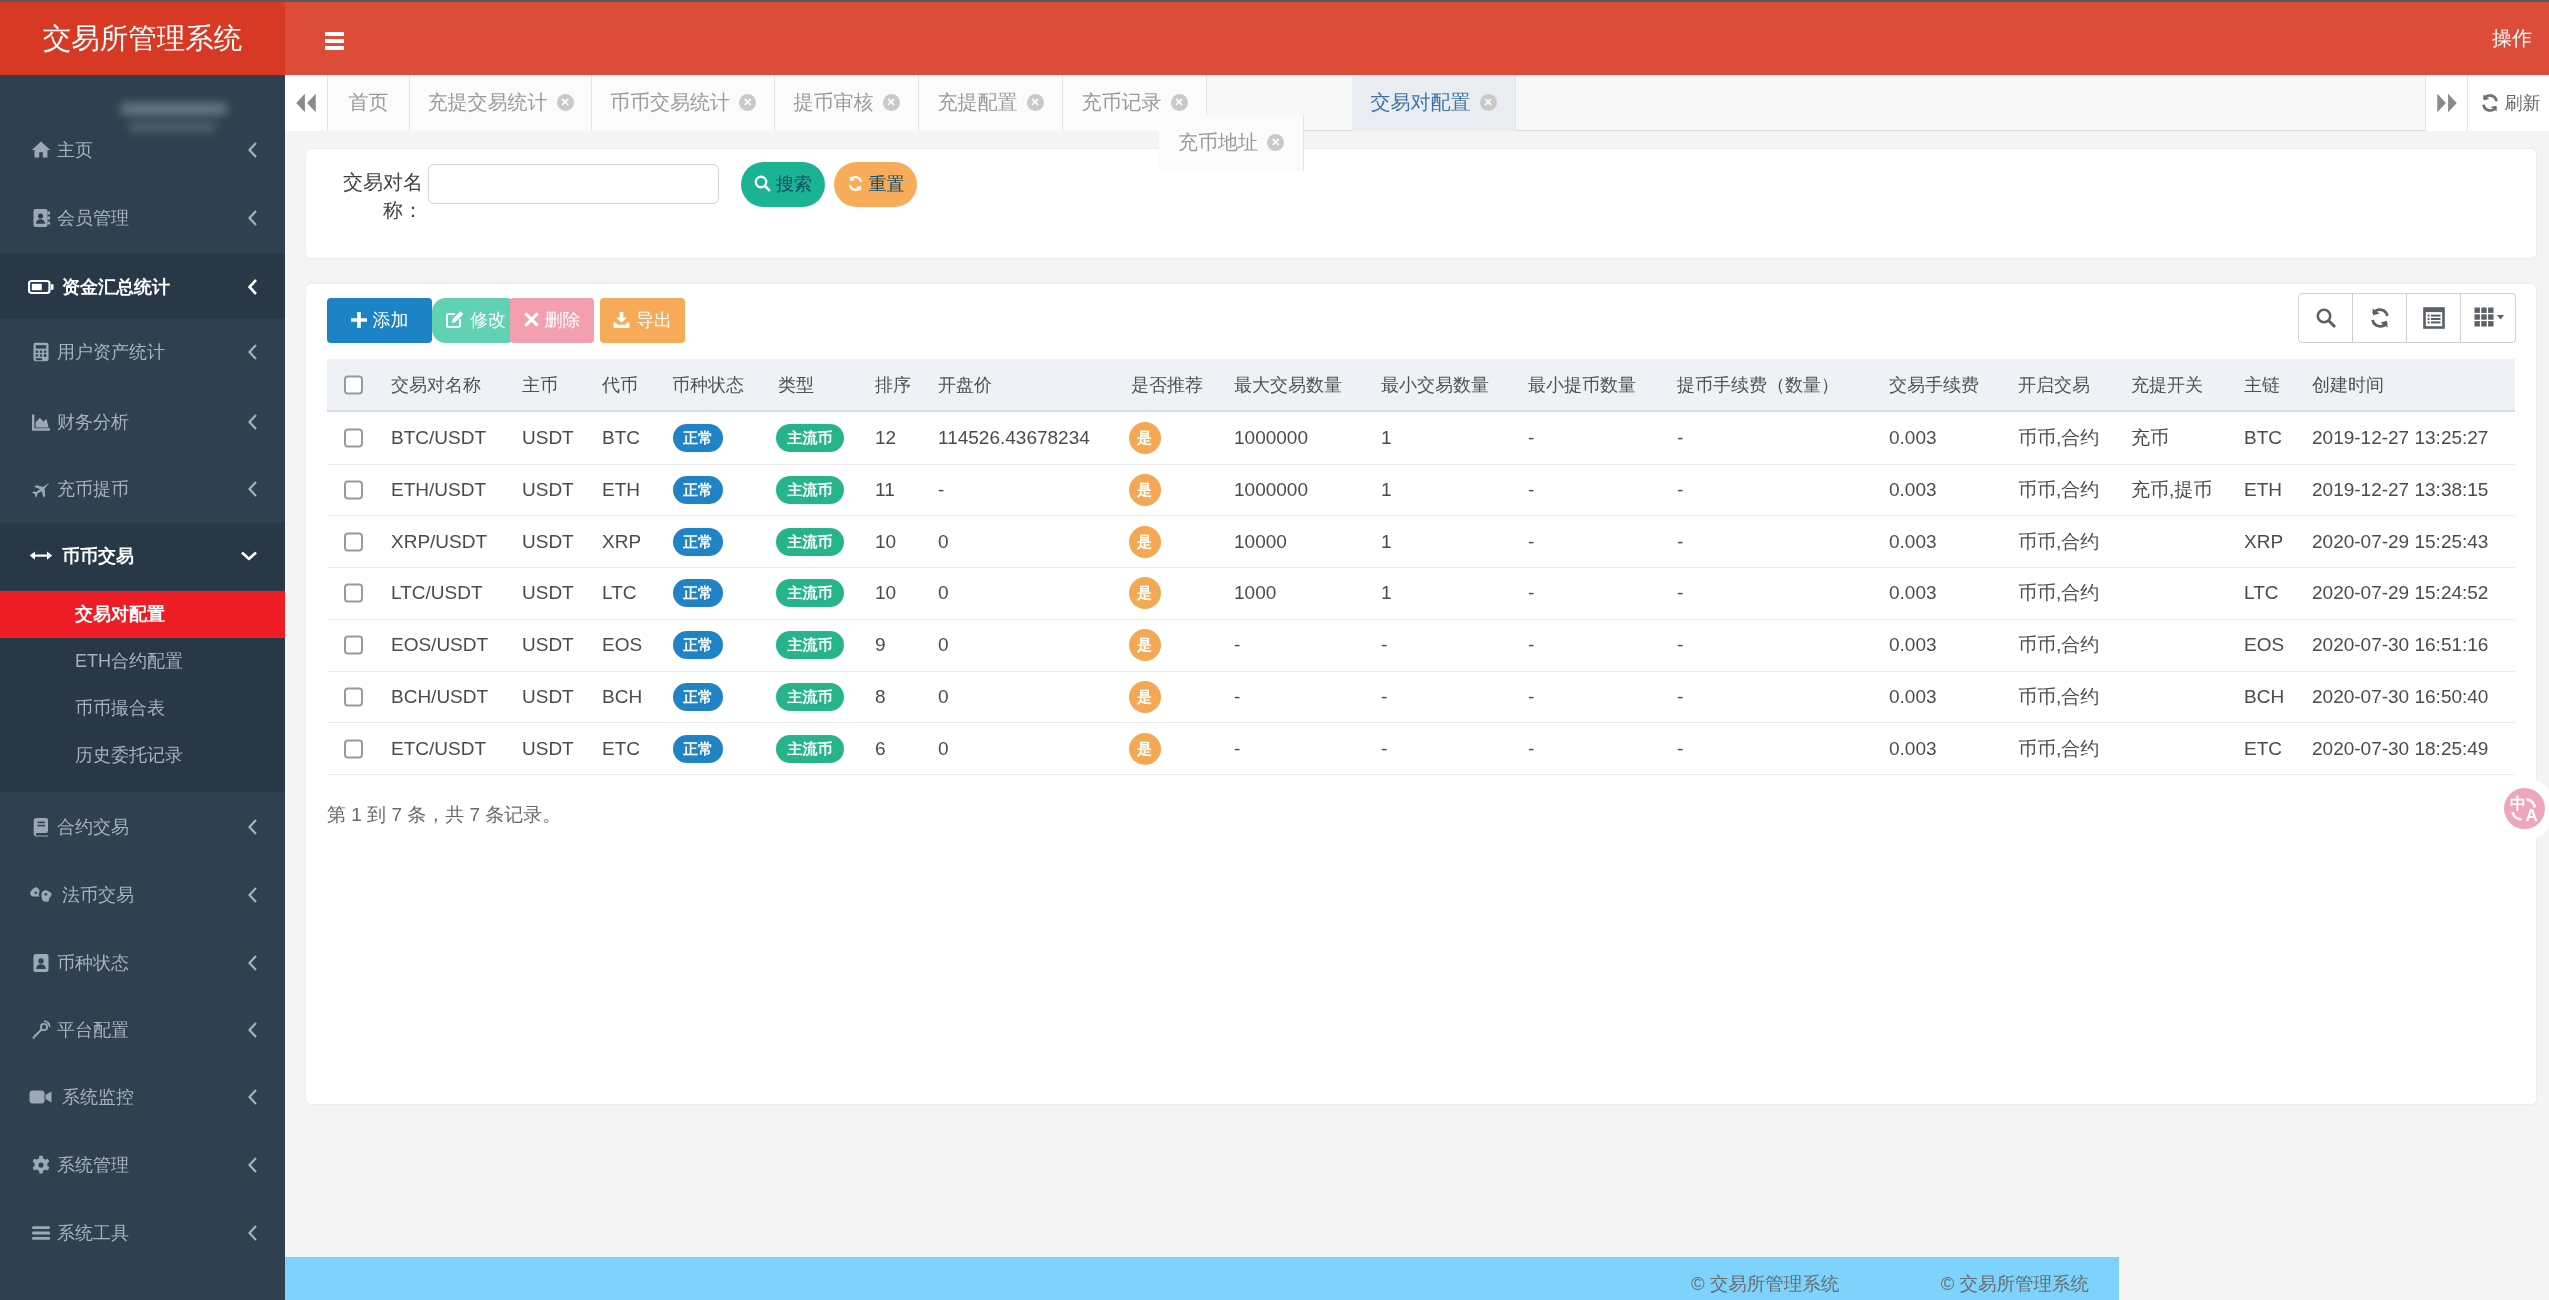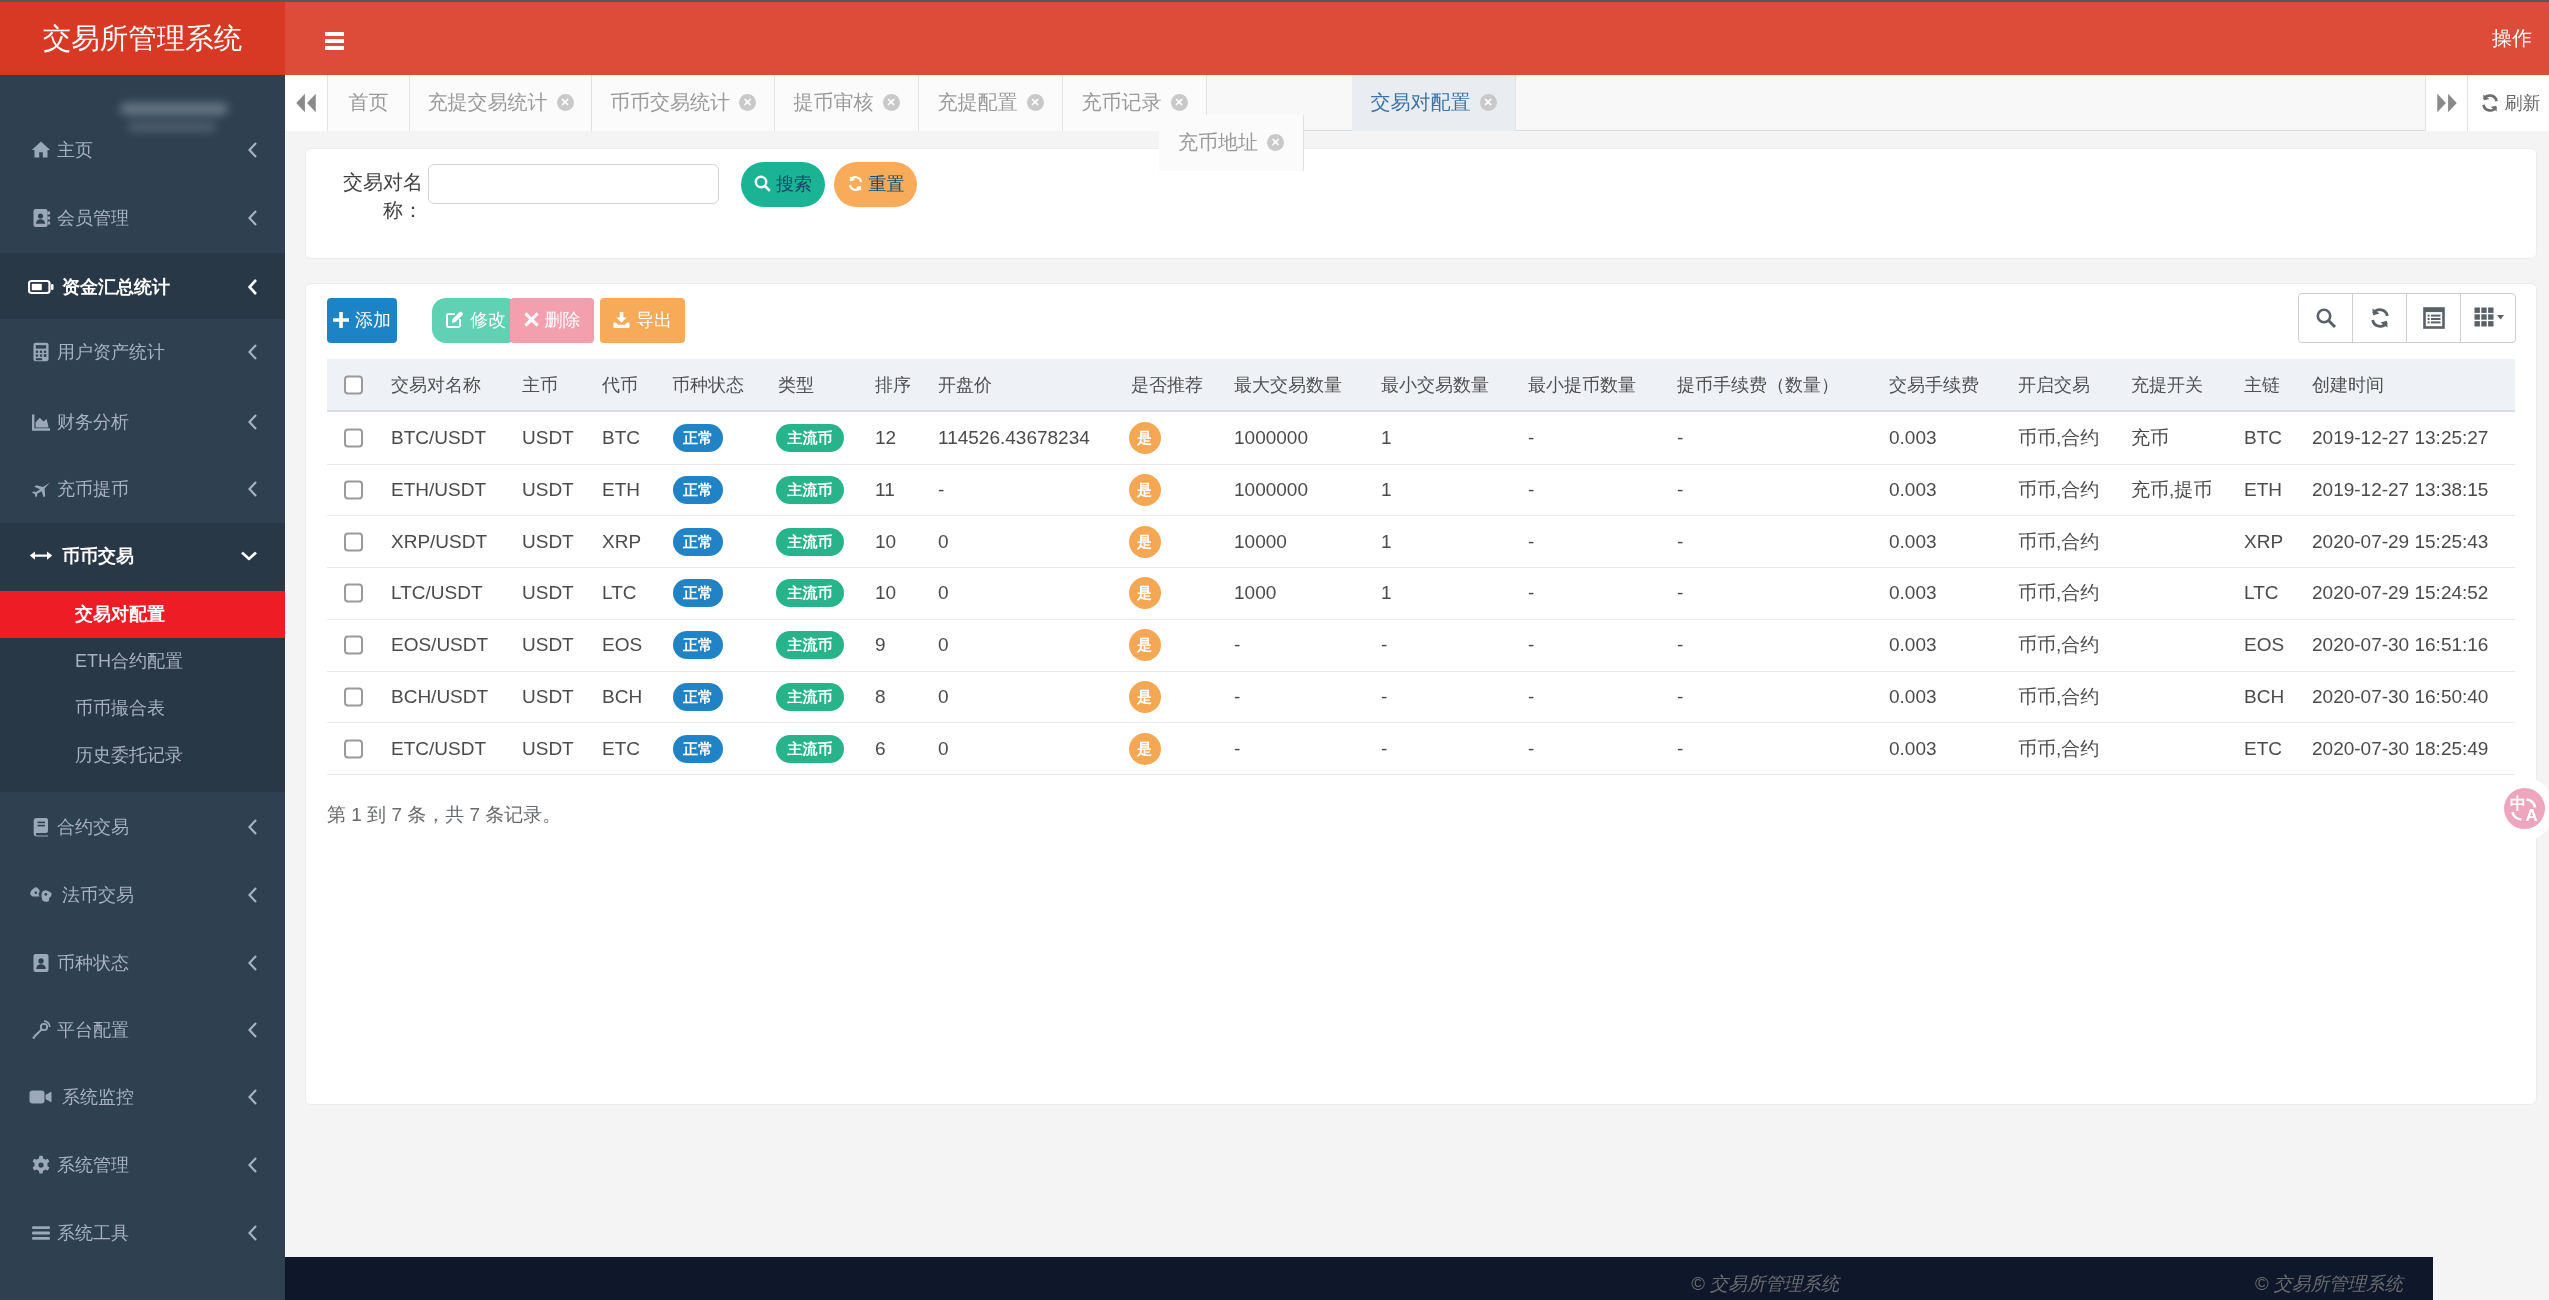--- a/index.html
+++ b/index.html
@@ -22,21 +22,21 @@
 .panel { position:absolute; background:#fff; border:1px solid #ececec; border-radius:6px; }
 #searchpanel { left:20px; top:16px; width:2232px; height:111px; }
 #tablepanel { left:20px; top:151px; width:2232px; height:822px; }
 #slabel { position:absolute; left:0; top:19px; width:117px; text-align:right; font-size:20px; color:#404040; line-height:28px; }
 #sinput { position:absolute; left:122px; top:15px; width:291px; height:40px; border:1px solid #d4d4d4; border-radius:6px; background:#fff; }
 .pill { position:absolute; top:13px; height:45px; border-radius:23px; color:#0c4a6e; font-size:18px; line-height:45px; text-align:center; }
 #btn-search { left:435px; width:84px; background:#1ab394; }
 #btn-reset { left:528px; width:83px; background:#f8ac59; }
 
 .tbtn { position:absolute; top:14px; height:45px; border-radius:4px; color:#fff; font-size:18px; line-height:45px; text-align:center; }
-#b-add { left:21px; width:70px; background:#1c84c6; }
+#b-add { left:21px; width:105px; background:#1c84c6; }
 #b-mod { left:126px; width:88px; background:#61d1b3;border-radius:14px; }
 #b-del { left:204px; width:84px; background:#f49fae; }
 #b-exp { left:294px; width:85px; background:#f7ab59; }
 #icongroup { position:absolute; left:1992px; top:9px; width:218px; height:50px; border:1px solid #cfcfcf; border-radius:4px; background:#fff; }
 #icongroup .ic { position:absolute; top:0; width:54px; height:48px; border-right:1px solid #cfcfcf; text-align:center; }
 #icongroup .ic svg { margin-top:13px; }
 #icongroup .ic:last-child { border-right:none; }
 
 #thead { position:absolute; left:21px; top:75px; width:2188px; height:53px; background:#eef1f6; border-bottom:2px solid #d9dee5; font-size:18px; color:#515151; }
 .trow { position:absolute; left:21px; width:2188px; height:52px; border-bottom:1px solid #e8ebee; font-size:19px; color:#4b4b4b; }
@@ -46,21 +46,21 @@
 .k6{left:548px}.k7{left:611px}.k8{left:804px}.k9{left:907px}.k10{left:1054px}
 .k11{left:1201px}.k12{left:1350px}.k13{left:1562px}.k14{left:1691px}.k15{left:1804px}
 .k16{left:1917px}.k17{left:1985px}
 .p4{left:346px}.p5{left:449px}.p8{left:801.5px}
 .badge { display:inline-block; height:28px; line-height:28px; border-radius:14px; color:#fff; font-size:15px; font-weight:bold; text-align:center; }
 .bg-blue { background:#1f83c6; width:50px; }
 .bg-green { background:#28b48b; width:68px; }
 .bg-yes { background:#f5a854; width:32px; height:32px; line-height:32px; border-radius:50%; font-size:15px; }
 #recinfo { position:absolute; left:21px; top:518px; font-size:19px; color:#676a6c; }
 
-#footer { position:absolute; left:285px; top:1257px; width:2148px; height:43px; background:#0f172a; font-size:18.5px; color:#6a6d70;font-style:italic; }
+#footer { position:absolute; left:285px; top:1257px; width:1834px; height:43px; background:#7dd3fc; font-size:18.5px; color:#6a6d70; }
 #fcenter { position:absolute; left:1406px; top:5px; line-height:43px; }
 #fright { position:absolute; right:30px; top:5px; line-height:43px; }
 
 #sidebar { position:absolute; left:0; top:75px; width:285px; height:1225px; background:#2f4050; z-index:45; }
 .sblock { position:absolute; left:0; width:285px; background:#293846; }
 .mitem { position:absolute; left:0; width:285px; height:48px; color:#a7b1c2; font-size:18px; }
 .mitem .txt { position:absolute; left:57px; top:50%; transform:translateY(-50%); }
 .mitem .mic { position:absolute; left:31px; top:50%; transform:translateY(-50%); width:20px; height:20px; }
 .mitem .chev { position:absolute; right:28px; top:50%; transform:translateY(-50%); }
 .mitem.on { color:#fff; font-weight:bold; }

